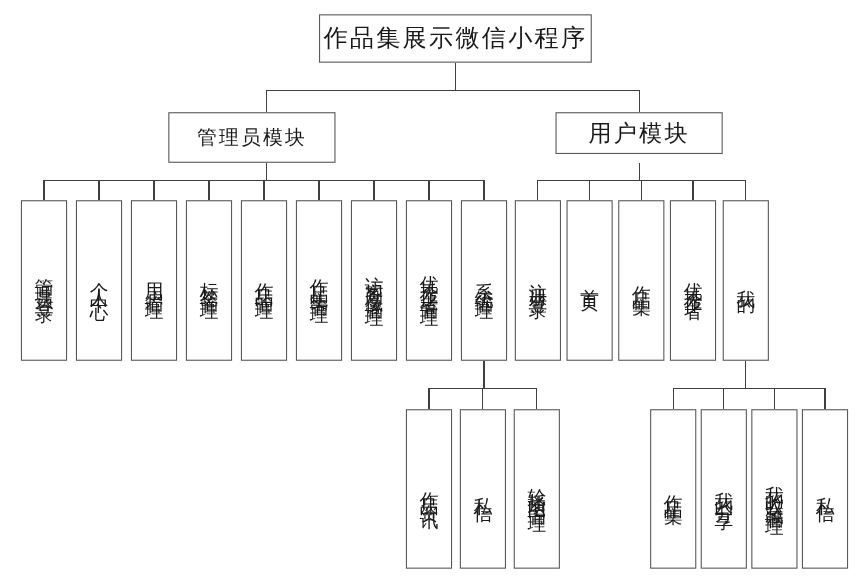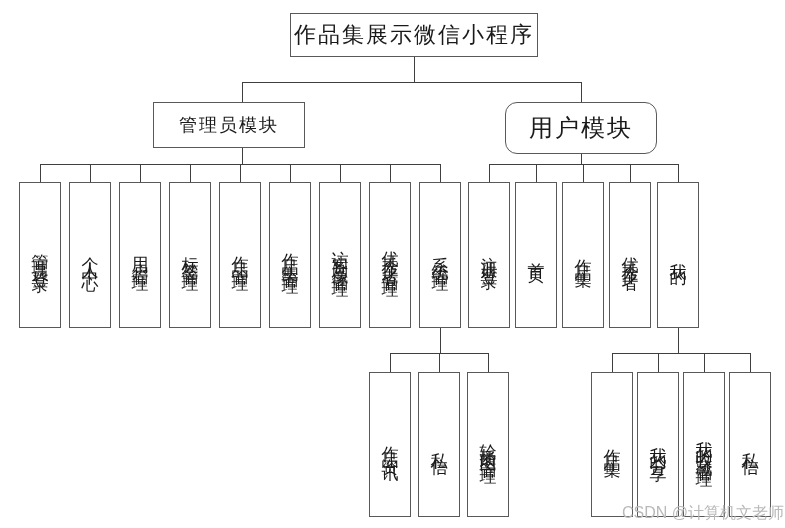--- a/index.html
+++ b/index.html
@@ -31,21 +31,21 @@
   .vbox {
     width: 42px;
     writing-mode: vertical-rl;
     text-orientation: upright;
     font-size: 17px;
     letter-spacing: 6px;
     line-height: 1;
   }
   .root  { left: 290px; top: 13px;  width: 248px; height: 44px; }
   .lvl2a { left: 153px; top: 102px; width: 152px; height: 46px; font-size: 18px; }
-  .lvl2b { left: 505px; top: 102px; width: 152px; height: 52px; font-size: 24px; border-radius: 12px; }
+  .lvl2b { left: 505px; top: 102px; width: 152px; height: 38px; font-size: 21px; }
   .lvl3  { top: 182px; height: 146px; }
   .lvl4  { top: 372px; height: 145px; }
   .watermark {
     position: absolute;
     left: 622px;
     top: 503px;
     z-index: 3;
     font-size: 16px;
     color: #b9b9b9;
     white-space: nowrap;
@@ -121,15 +121,14 @@
 
   <div class="box vbox lvl4" style="left:369px">作品资讯</div>
   <div class="box vbox lvl4" style="left:418px">私信</div>
   <div class="box vbox lvl4" style="left:467px">轮播图管理</div>
 
   <div class="box vbox lvl4" style="left:591px">作品集</div>
   <div class="box vbox lvl4" style="left:637px">我的分享</div>
   <div class="box vbox lvl4" style="left:683px">我的收藏管理</div>
   <div class="box vbox lvl4" style="left:729px">私信</div>
 
-  <div class="watermark">CSDN @计算机文老师</div>
 
 </div>
 
 </body></html>

